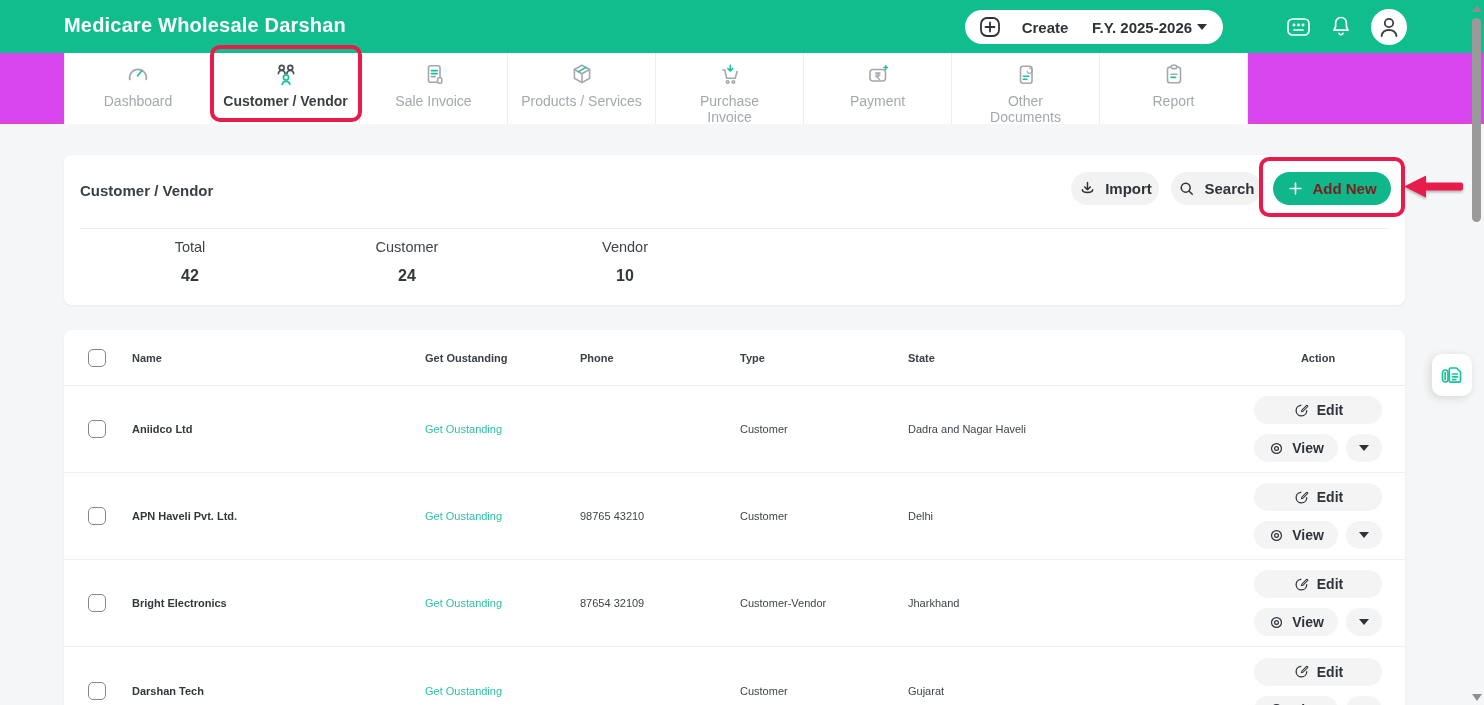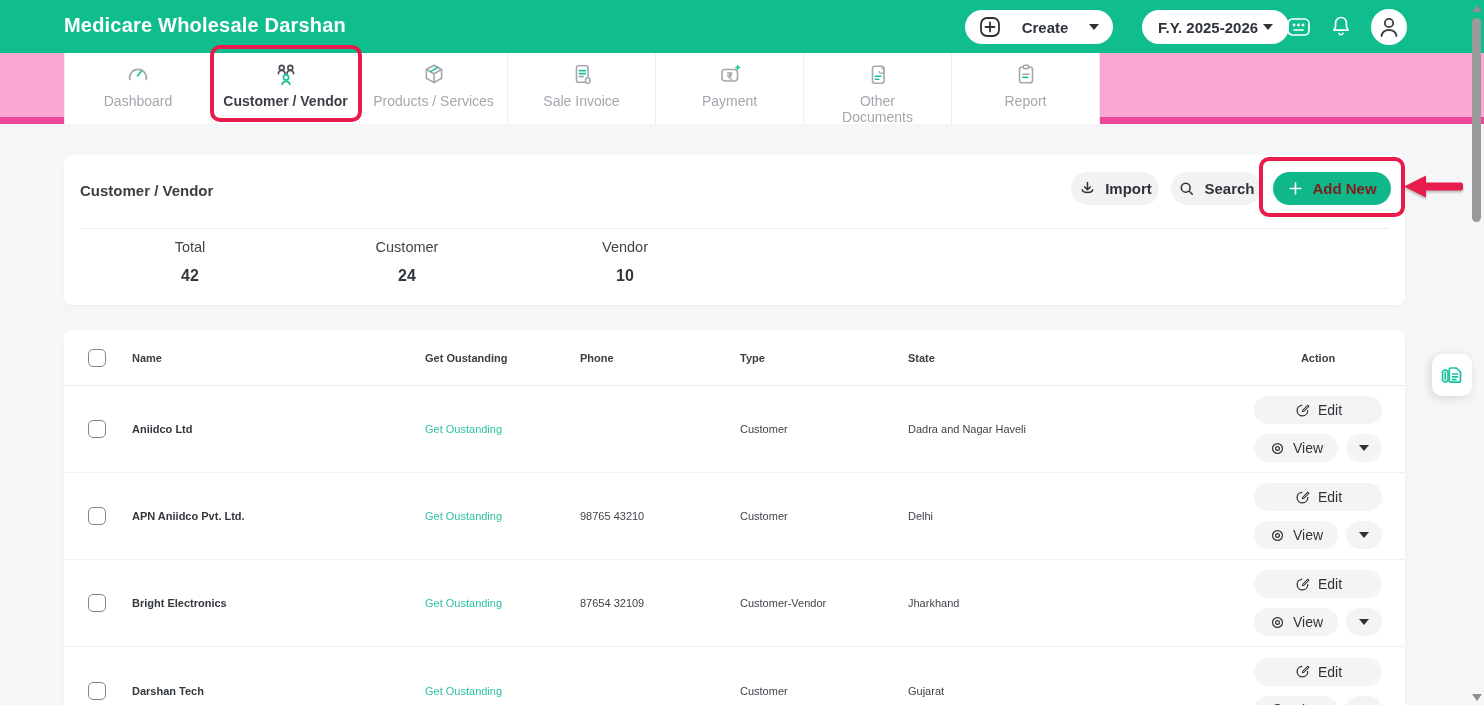--- a/index.html
+++ b/index.html
@@ -6,27 +6,27 @@
   html,body { width:1484px; height:705px; overflow:hidden; }
   body { font-family:"Liberation Sans","DejaVu Sans",sans-serif; background:#f5f6f7; }
   #app { position:relative; width:1484px; height:705px; overflow:hidden; background:#f5f6f7; }
 
   
   .topbar { position:absolute; left:0; top:0; width:1484px; height:53px; background:#10be8d; }
   .app-title { position:absolute; left:64px; top:14px; color:#ffffff; font-size:20px; font-weight:700; letter-spacing:.2px; }
   .pill-btn { position:absolute; top:10px; height:34px; background:#ffffff; border-radius:18px;
               display:flex; align-items:center; color:#2f343a; font-size:15px; font-weight:600; cursor:pointer; }
   .create-btn { left:965px; width:148px; padding:0 14px; justify-content:space-between; }
-  .fy-btn { left:1142px; width:147px; padding:13px 16px; justify-content:space-between; }
+  .fy-btn { left:1076px; width:147px; padding:13px 16px; justify-content:space-between; }
   .topbar-icons { position:absolute; right:77px; top:0; height:53px; display:flex; align-items:center; gap:19px; }
   .icon-btn { display:flex; align-items:center; justify-content:center; cursor:pointer; }
   .avatar { width:36px; height:36px; border-radius:50%; background:#ffffff; display:flex; align-items:center; justify-content:center; }
 
   
-  .navbar { position:absolute; left:0; top:53px; width:1484px; height:71px; background:#f9a8d4; border-bottom:7px solid #ec4899; }
+  .navbar { position:absolute; left:0; top:53px; width:1484px; height:71px; background:#d946ef; border-bottom:1px solid #ec4899; }
   .tabs { position:absolute; left:64px; top:0; height:71px; display:flex; }
   .tab { width:148px; height:71px; border-right:1px solid #ececec; display:flex; flex-direction:column;
          align-items:center; padding-top:9px; gap:5px; cursor:pointer; background:#fff; }
   .tab:first-child { border-left:1px solid #ececec; }
   .tab-label { font-size:14px; line-height:16px; color:#a3a8ae; text-align:center; }
   .tab.narrow .tab-label { max-width:82px; }
   .tab.active .tab-label { color:#3b4046; font-weight:600; }
 
   
   .annot-box { position:absolute; border:4px solid #e81c4c; border-radius:10px; z-index:30; pointer-events:none; }
@@ -64,21 +64,21 @@
   .thead .c-name { font-weight:600; }
   .c-out    { left:361px; }
   .c-link   { color:#2ec2a4; cursor:pointer; font-weight:400; }
   .c-phone  { left:516px; }
   .c-type   { left:676px; }
   .c-state  { left:844px; }
   .c-action { left:1190px; width:128px; text-align:center; }
   .action-block { position:absolute; left:1190px; top:50%; transform:translateY(-50%); width:128px;
                   display:flex; flex-direction:column; gap:10px; }
   .a-btn { height:28px; border-radius:14px; background:#f4f4f5; display:flex; align-items:center; justify-content:center;
-           gap:7px; font-size:14px; color:#2f343a; font-weight:400; cursor:pointer; }
+           gap:7px; font-size:14px; color:#2f343a; font-weight:700; cursor:pointer; }
   .a-edit { width:128px; }
   .a-row2 { display:flex; gap:8px; }
   .a-view { width:84px; }
   .a-menu { width:36px; }
   .caret-dark { width:0; height:0; border-left:5px solid transparent; border-right:5px solid transparent; border-top:6px solid #2e3338; }
 
   
   .side-float { position:absolute; left:1432px; top:354px; width:40px; height:42px; background:#ffffff;
                 border-radius:10px; box-shadow:-2px 2px 8px rgba(20,30,40,.14); display:flex; align-items:center;
                 justify-content:center; cursor:pointer; z-index:20; }
@@ -171,43 +171,54 @@
             </g>
             <g stroke="#18c29c">
               <circle cx="13" cy="15.4" r="2.6"></circle>
                 <path d="M9.2 22.4a3.9 3.9 0 0 1 7.6 0"></path>
             </g>
           </svg>
         </span>
         <span class="tab-label">Customer / Vendor</span>
       </div>
 
-      <div class="tab">
-        <span>
-          <svg width="26" height="26" viewBox="0 0 26 26" fill="none" stroke-width="1.6" stroke-linecap="round" stroke-linejoin="round">
-            <path d="M13 3.2 20.6 7.5v8.8L13 20.6 5.4 16.3V7.5Z" stroke="#a3a8ae"></path>
-            <path d="M5.4 7.5 13 11.7l7.6-4.2M13 11.7v8.9" stroke="#a3a8ae"></path>
-            <path d="M16.9 5.4 9.4 9.6" stroke="#18c29c"></path>
-          </svg>
-        </span>
-        <span class="tab-label">Products / Services</span>
-      </div>
-
       <div class="tab narrow">
         <span>
           <svg width="26" height="26" viewBox="0 0 26 26" fill="none" stroke-width="1.6" stroke-linecap="round">
             <rect x="7.5" y="3.8" width="11.5" height="16.5" rx="2" stroke="#a3a8ae"></rect>
             <path d="M10.3 8.6h6M10.3 11.6h6" stroke="#18c29c"></path>
             <path d="M10.3 14.6h4" stroke="#a3a8ae"></path>
             <rect x="16.6" y="15.8" width="4.2" height="5.4" rx="1.4" fill="#fff" stroke="#a3a8ae"></rect>
           </svg>
         </span>
         <span class="tab-label">Sale Invoice</span>
       </div>
 
+      <div class="tab">
+        <span>
+          <svg width="26" height="26" viewBox="0 0 26 26" fill="none" stroke-width="1.6" stroke-linecap="round" stroke-linejoin="round">
+            <path d="M13 3.2 20.6 7.5v8.8L13 20.6 5.4 16.3V7.5Z" stroke="#a3a8ae"></path>
+            <path d="M5.4 7.5 13 11.7l7.6-4.2M13 11.7v8.9" stroke="#a3a8ae"></path>
+            <path d="M16.9 5.4 9.4 9.6" stroke="#18c29c"></path>
+          </svg>
+        </span>
+        <span class="tab-label">Products / Services</span>
+      </div>
+
+      <div class="tab narrow">
+        <span>
+          <svg width="26" height="26" viewBox="0 0 26 26" fill="none" stroke-width="1.6" stroke-linecap="round" stroke-linejoin="round">
+            <path d="M5.8 8h2l1.9 8.3h8.5l1.9-6.8" stroke="#a3a8ae"></path>
+            <circle cx="10.6" cy="20" r="1.3" stroke="#a3a8ae"></circle>
+              <circle cx="16.4" cy="20" r="1.3" stroke="#a3a8ae"></circle>
+            <path d="M13.3 3.4v5.4M10.9 6.6l2.4 2.4 2.4-2.4" stroke="#18c29c"></path>
+          </svg>
+        </span>
+        <span class="tab-label">Purchase Invoice</span>
+      </div>
 
       <div class="tab">
         <span>
           <svg width="26" height="26" viewBox="0 0 26 26" fill="none" stroke-width="1.6" stroke-linecap="round">
             <rect x="5" y="7.5" width="15.5" height="11.5" rx="3" stroke="#a3a8ae"></rect>
             <path d="M10.5 11h4.5M10.5 13.2h4.5M11.2 11c2 0 2.6 1 2.6 2s-.8 2-2.2 2l3 2.5" stroke="#a3a8ae" stroke-width="1.3"></path>
             <path d="M20.7 3.8v3.4M19 5.5h3.4" stroke="#18c29c"></path>
           </svg>
         </span>
         <span class="tab-label">Payment</span>
@@ -341,21 +352,21 @@
           </div>
           <div class="a-btn a-menu">
             <span class="caret-dark"></span>
           </div>
         </div>
       </div>
     </div>
 
     <div class="trow">
       <div class="cb"></div>
-      <span class="cell c-name">APN Aniidco Pvt. Ltd.</span>
+      <span class="cell c-name">APN Haveli Pvt. Ltd.</span>
       <span class="cell c-out c-link">Get Oustanding</span>
       <span class="cell c-phone">98765 43210</span>
       <span class="cell c-type">Customer</span>
       <span class="cell c-state">Delhi</span>
       <div class="action-block">
         <div class="a-btn a-edit">
           <span>
               <svg width="17" height="17" viewBox="0 0 24 24" fill="none" stroke="#2e3338" stroke-width="1.8" stroke-linecap="round">
                 <path d="M11 4.6a7.5 7.5 0 1 0 8.4 7.6"></path>
                 <path d="M19.2 4.8 12.4 11.6l-.4 2 2-.4 6.8-6.8a1.4 1.4 0 0 0-1.6-1.6Z" stroke-width="1.5"></path>

